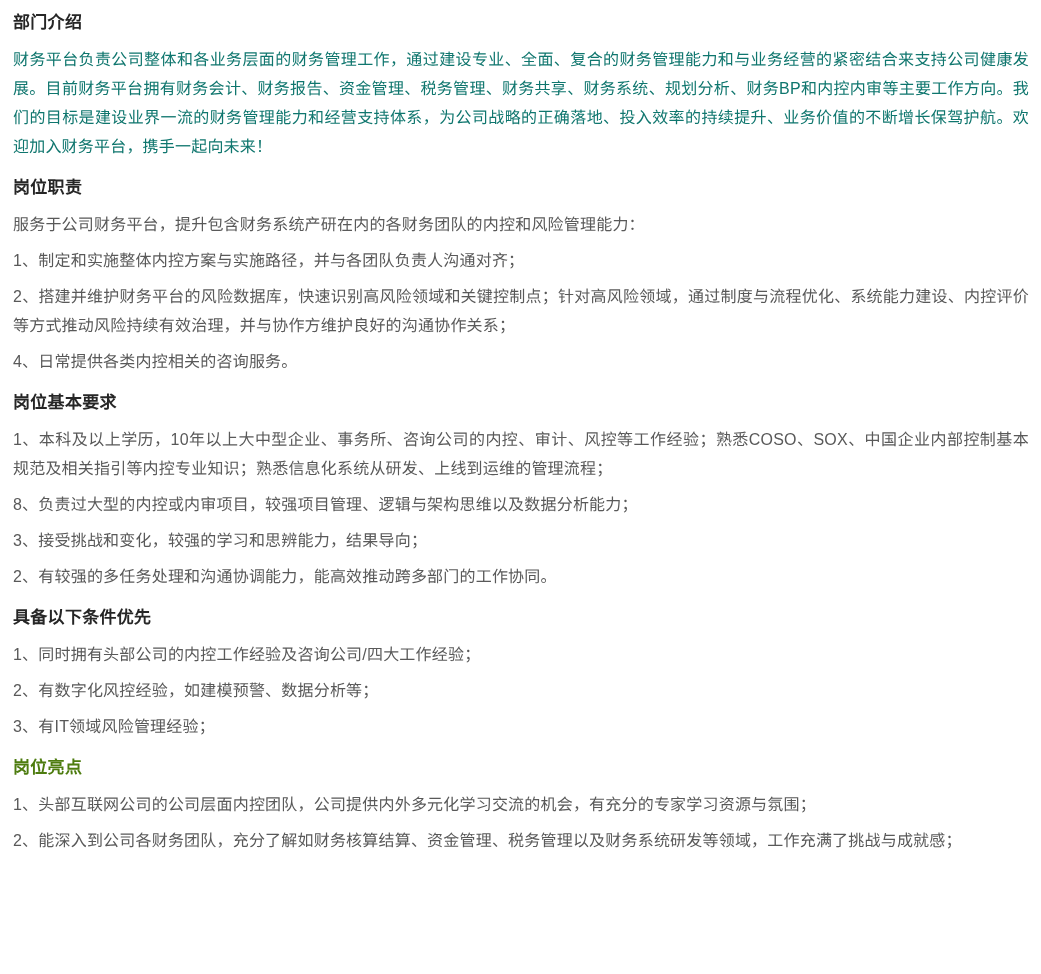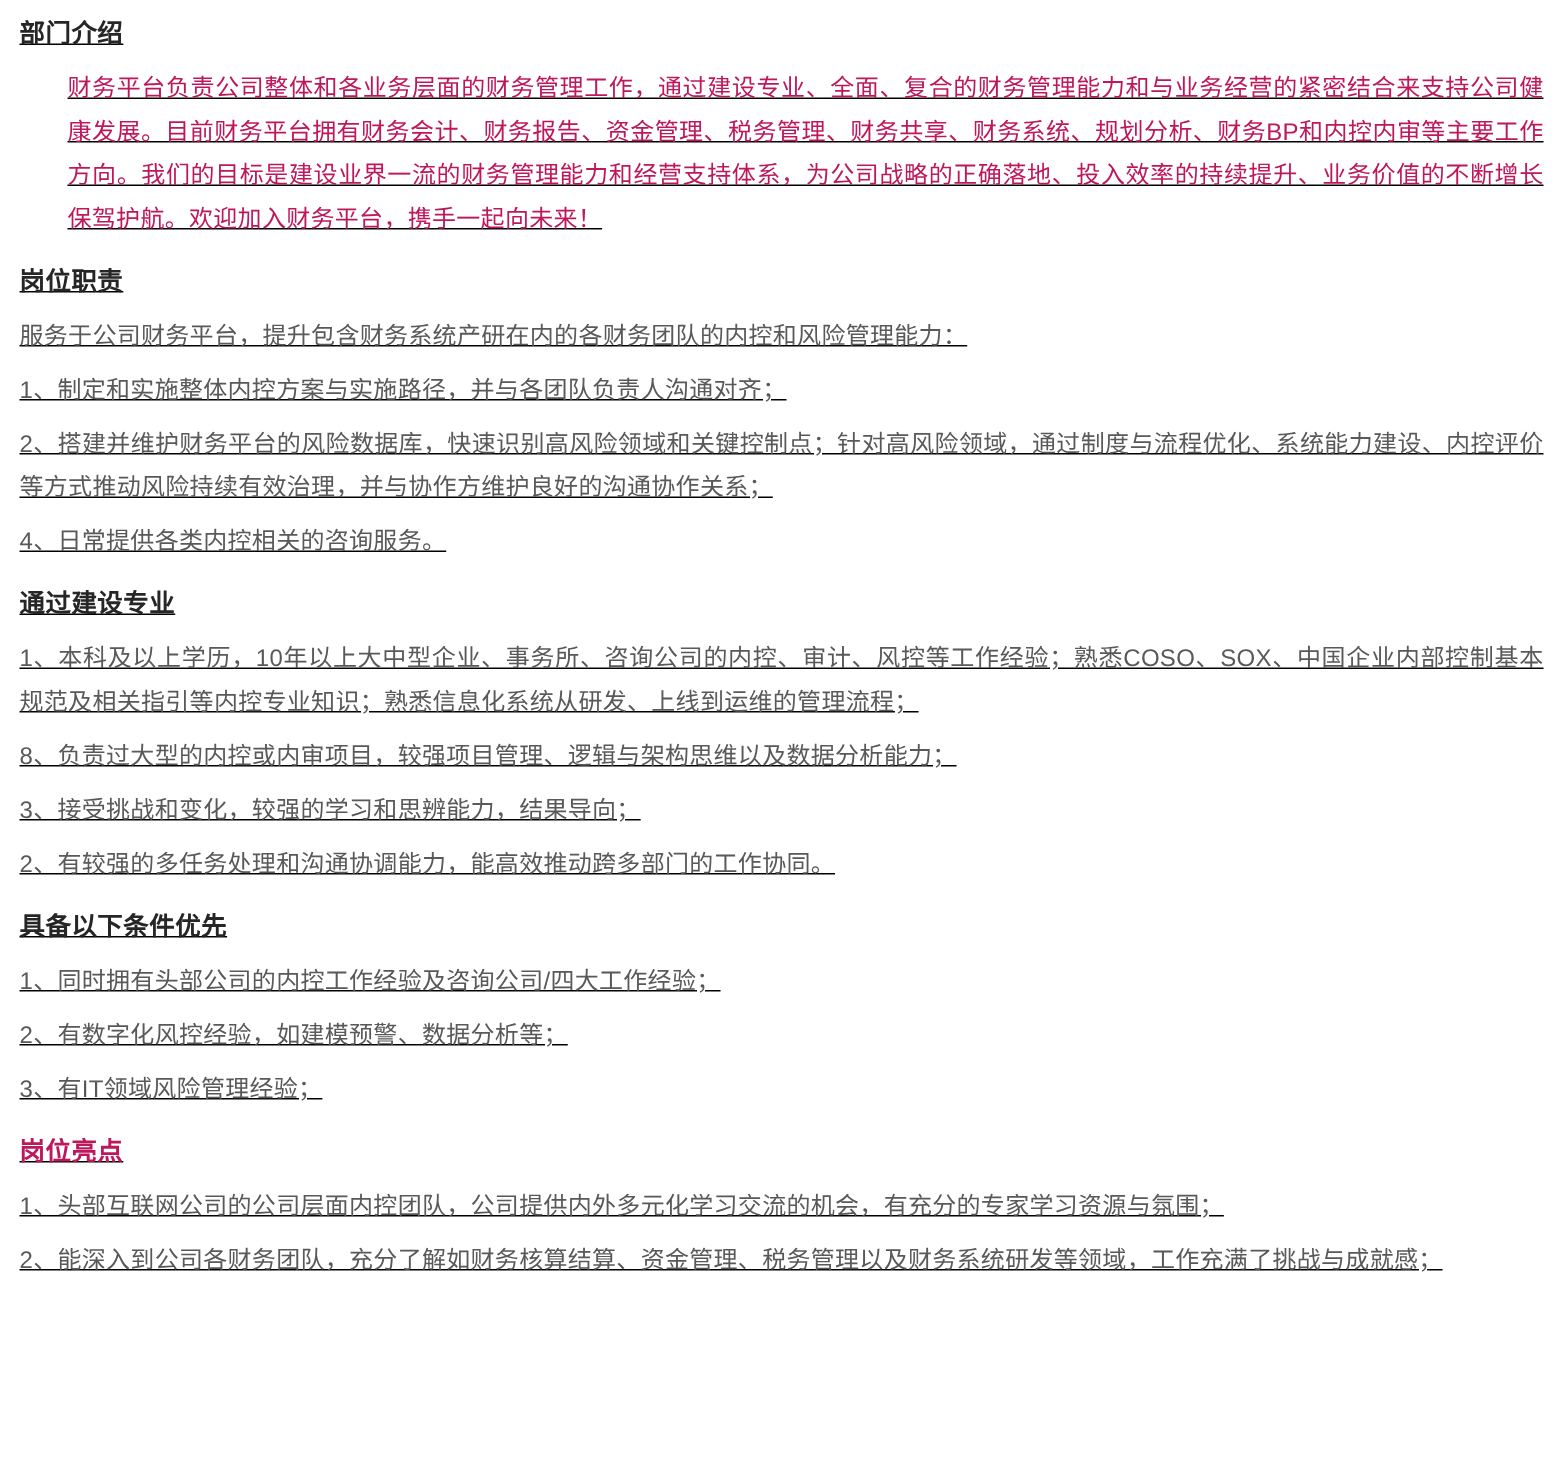--- a/index.html
+++ b/index.html
@@ -10,21 +10,20 @@
   body {
     width: 1041px;
     min-height: 974px;
     box-sizing: border-box;
     padding: 10px 12px 0 13px;
     font-family: "Liberation Sans", "DejaVu Sans", sans-serif;
     -webkit-font-smoothing: antialiased;
   }
   main[data-name="job-description"] {
     display: block;
-    text-decoration: underline;
   }
   section.job-section {
     margin: 0 0 14px 0;
   }
   h3.section-heading {
     font-size: 17px;
     font-weight: 700;
     color: #262626;
     line-height: 26px;
     margin: 0 0 9px 0;
@@ -40,44 +39,44 @@
     letter-spacing: 0.2px;
   }
 </style>
 </head>
 <body style="background: rgb(255, 255, 255);">
 
 <main data-name="job-description">
 
     <section class="job-section" data-name="job-section">
       <h3 class="section-heading" data-name="section-heading" style="color: rgb(38, 38, 38);">部门介绍</h3>
-    <p class="section-paragraph" data-name="section-paragraph" style="color: #be185d; margin-left: 32px;">财务平台负责公司整体和各业务层面的财务管理工作，通过建设专业、全面、复合的财务管理能力和与业务经营的紧密结合来支持公司健康发展。目前财务平台拥有财务会计、财务报告、资金管理、税务管理、财务共享、财务系统、规划分析、财务BP和内控内审等主要工作方向。我们的目标是建设业界一流的财务管理能力和经营支持体系，为公司战略的正确落地、投入效率的持续提升、业务价值的不断增长保驾护航。欢迎加入财务平台，携手一起向未来！</p>
+    <p class="section-paragraph" data-name="section-paragraph" style="color: #0f766e;">财务平台负责公司整体和各业务层面的财务管理工作，通过建设专业、全面、复合的财务管理能力和与业务经营的紧密结合来支持公司健康发展。目前财务平台拥有财务会计、财务报告、资金管理、税务管理、财务共享、财务系统、规划分析、财务BP和内控内审等主要工作方向。我们的目标是建设业界一流的财务管理能力和经营支持体系，为公司战略的正确落地、投入效率的持续提升、业务价值的不断增长保驾护航。欢迎加入财务平台，携手一起向未来！</p>
     </section>
 
     <section class="job-section" data-name="job-section">
       <h3 class="section-heading" data-name="section-heading" style="color: rgb(38, 38, 38);">岗位职责</h3>
     <p class="section-paragraph" data-name="section-paragraph" style="color: rgb(89, 89, 89);">服务于公司财务平台，提升包含财务系统产研在内的各财务团队的内控和风险管理能力：</p>
       <p class="section-paragraph" data-name="section-paragraph" style="color: rgb(89, 89, 89);">1、制定和实施整体内控方案与实施路径，并与各团队负责人沟通对齐；</p>
       <p class="section-paragraph" data-name="section-paragraph" style="color: rgb(89, 89, 89);">2、搭建并维护财务平台的风险数据库，快速识别高风险领域和关键控制点；针对高风险领域，通过制度与流程优化、系统能力建设、内控评价等方式推动风险持续有效治理，并与协作方维护良好的沟通协作关系；</p>
       <p class="section-paragraph" data-name="section-paragraph" style="color: rgb(89, 89, 89);">4、日常提供各类内控相关的咨询服务。</p>
     </section>
 
     <section class="job-section" data-name="job-section">
-      <h3 class="section-heading" data-name="section-heading" style="color: rgb(38, 38, 38);">通过建设专业</h3>
+      <h3 class="section-heading" data-name="section-heading" style="color: rgb(38, 38, 38);">岗位基本要求</h3>
     <p class="section-paragraph" data-name="section-paragraph" style="color: rgb(89, 89, 89);">1、本科及以上学历，10年以上大中型企业、事务所、咨询公司的内控、审计、风控等工作经验；熟悉COSO、SOX、中国企业内部控制基本规范及相关指引等内控专业知识；熟悉信息化系统从研发、上线到运维的管理流程；</p>
       <p class="section-paragraph" data-name="section-paragraph" style="color: rgb(89, 89, 89);">8、负责过大型的内控或内审项目，较强项目管理、逻辑与架构思维以及数据分析能力；</p>
       <p class="section-paragraph" data-name="section-paragraph" style="color: rgb(89, 89, 89);">3、接受挑战和变化，较强的学习和思辨能力，结果导向；</p>
       <p class="section-paragraph" data-name="section-paragraph" style="color: rgb(89, 89, 89);">2、有较强的多任务处理和沟通协调能力，能高效推动跨多部门的工作协同。</p>
     </section>
 
     <section class="job-section" data-name="job-section">
       <h3 class="section-heading" data-name="section-heading" style="color: rgb(38, 38, 38);">具备以下条件优先</h3>
     <p class="section-paragraph" data-name="section-paragraph" style="color: rgb(89, 89, 89);">1、同时拥有头部公司的内控工作经验及咨询公司/四大工作经验；</p>
       <p class="section-paragraph" data-name="section-paragraph" style="color: rgb(89, 89, 89);">2、有数字化风控经验，如建模预警、数据分析等；</p>
       <p class="section-paragraph" data-name="section-paragraph" style="color: rgb(89, 89, 89);">3、有IT领域风险管理经验；</p>
     </section>
 
     <section class="job-section" data-name="job-section">
-      <h3 class="section-heading" data-name="section-heading" style="color: #be185d;">岗位亮点</h3>
+      <h3 class="section-heading" data-name="section-heading" style="color: #4d7c0f;">岗位亮点</h3>
     <p class="section-paragraph" data-name="section-paragraph" style="color: rgb(89, 89, 89);">1、头部互联网公司的公司层面内控团队，公司提供内外多元化学习交流的机会，有充分的专家学习资源与氛围；</p>
       <p class="section-paragraph" data-name="section-paragraph" style="color: rgb(89, 89, 89);">2、能深入到公司各财务团队，充分了解如财务核算结算、资金管理、税务管理以及财务系统研发等领域，工作充满了挑战与成就感；</p>
     </section>
   </main>
 
 </body></html>

